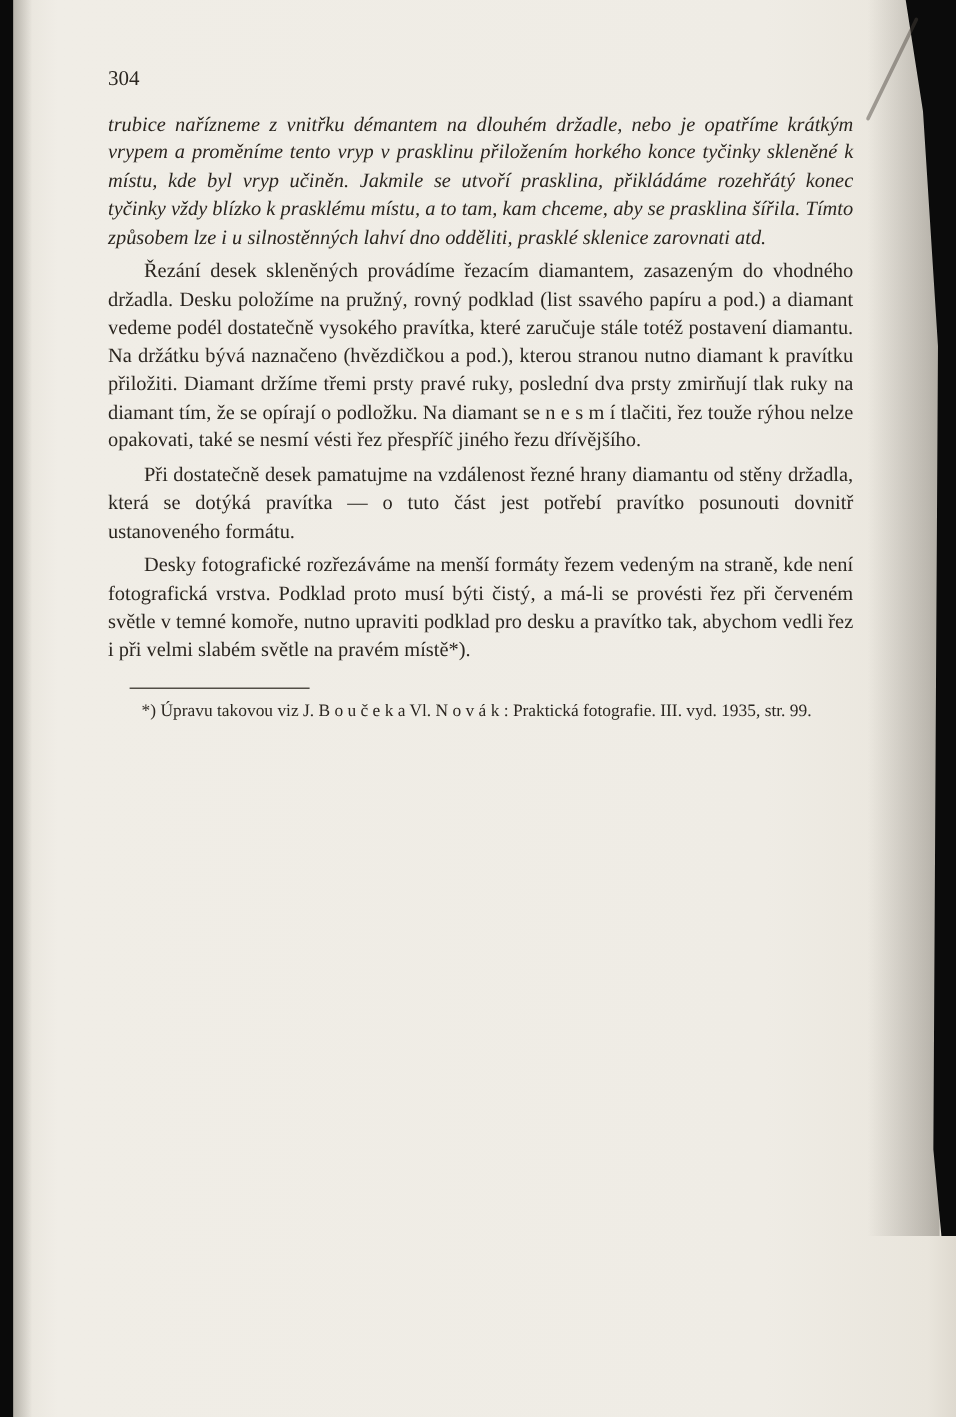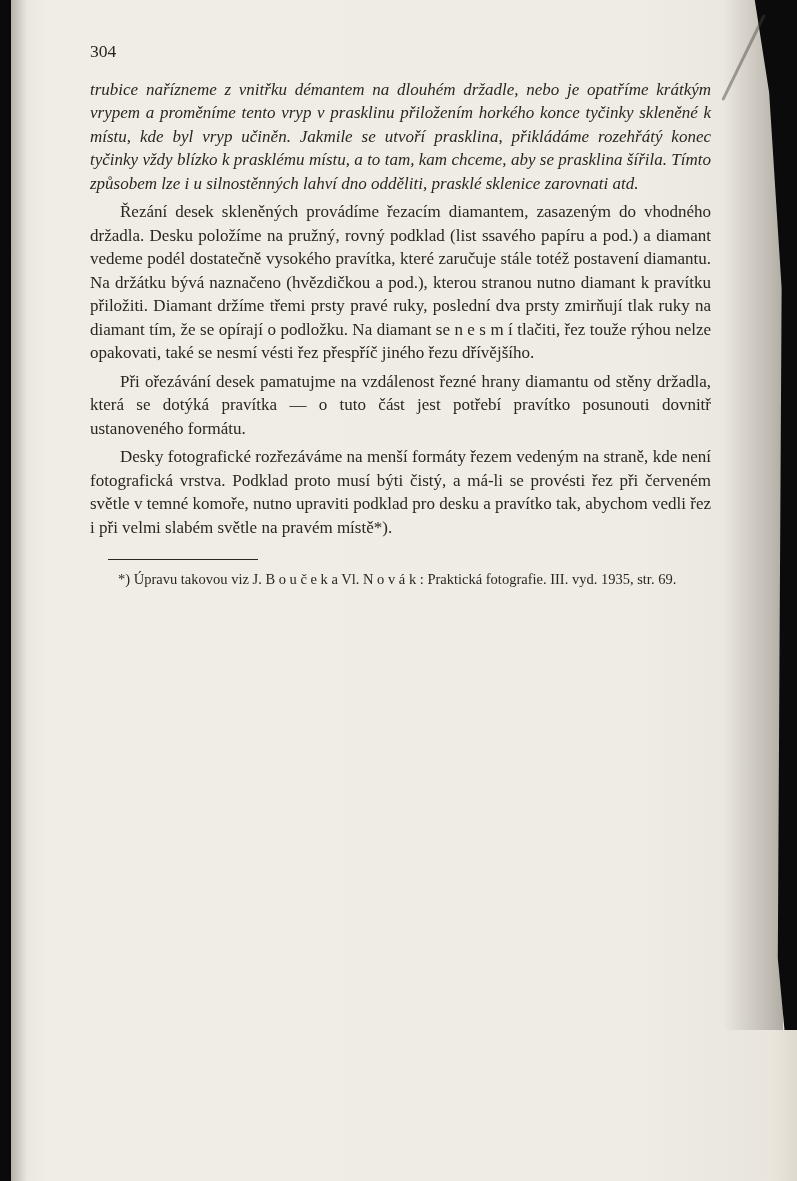--- a/index.html
+++ b/index.html
@@ -42,21 +42,21 @@
   .curl-line {
     position: absolute;
     top: 10px; right: 52px;
     width: 3px; height: 95px;
     background: rgba(70,65,58,0.45);
     transform: rotate(26deg);
     border-radius: 2px;
   }
   .text-block {
     position: absolute;
-    left: 90px; top: 40px;
+    left: 90px; top: 54px;
     width: 621px;
     color: #2b2620;
     font-size: 17px;
     line-height: 23.5px;
     text-align: justify;
   }
   .page-number {
     font-size: 17.5px;
     margin: 0 0 14px 0;
     text-align: left;
@@ -97,20 +97,20 @@
   <div class="edge-left-shadow"></div>
   <div class="edge-right-shadow"></div>
   <div class="edge-right"></div>
   <div class="curl-line"></div>
 
   <div class="text-block">
     <div class="page-number">304</div>
 
     <p class="para no-indent">trubice nařízneme z vnitřku démantem na dlouhém držadle, nebo je opatříme krátkým vrypem a proměníme tento vryp v prasklinu přiložením horkého konce tyčinky skleněné k místu, kde byl vryp učiněn. Jakmile se utvoří prasklina, přikládáme rozehřátý konec tyčinky vždy blízko k prasklému místu, a to tam, kam chceme, aby se prasklina šířila. Tímto způsobem lze i u silnostěnných lahví dno odděliti, prasklé sklenice zarovnati atd.</p>
     <p class="para">Řezání desek skleněných provádíme řezacím diamantem, zasazeným do vhodného držadla. Desku položíme na pružný, rovný podklad (list ssavého papíru a pod.) a diamant vedeme podél dostatečně vysokého pravítka, které zaručuje stále totéž postavení diamantu. Na držátku bývá naznačeno (hvězdičkou a pod.), kterou stranou nutno diamant k pravítku přiložiti. Diamant držíme třemi prsty pravé ruky, poslední dva prsty zmirňují tlak ruky na diamant tím, že se opírají o podložku. Na diamant se n e s m í tlačiti, řez touže rýhou nelze opakovati, také se nesmí vésti řez přespříč jiného řezu dřívějšího.</p>
-    <p class="para">Při ořezávání desek pamatujme na vzdálenost řezné hrany diamantu od stěny držadla, která se dotýká pravítka — o tuto část jest potřebí pravítko posunouti dovnitř ustanoveného formátu.</p>
+    <p class="para">Při dostatečně desek pamatujme na vzdálenost řezné hrany diamantu od stěny držadla, která se dotýká pravítka — o tuto část jest potřebí pravítko posunouti dovnitř ustanoveného formátu.</p>
     <p class="para">Desky fotografické rozřezáváme na menší formáty řezem vedeným na straně, kde není fotografická vrstva. Podklad proto musí býti čistý, a má-li se provésti řez při červeném světle v temné komoře, nutno upraviti podklad pro desku a pravítko tak, abychom vedli řez i při velmi slabém světle na pravém místě*).</p>
 
 
     <div class="footnote-rule"></div>
-    <p class="footnote">*) Úpravu takovou viz J. B o u č e k a Vl. N o v á k : Praktická fotografie. III. vyd. 1935, str. 69.</p>
+    <p class="footnote">*) Úpravu takovou viz J. B o u č e k a Vl. N o v á k : Praktická fotografie. III. vyd. 1935, str. 99.</p>
   </div>
 </div>
 
 </body></html>

